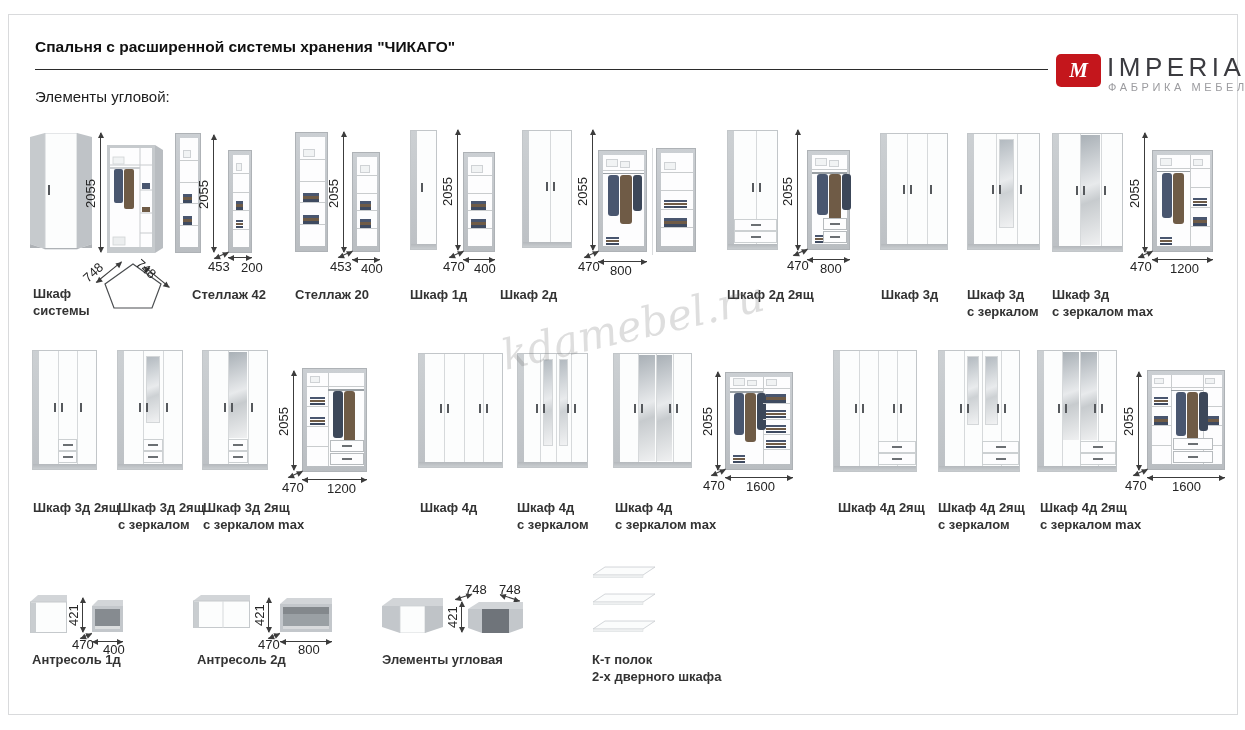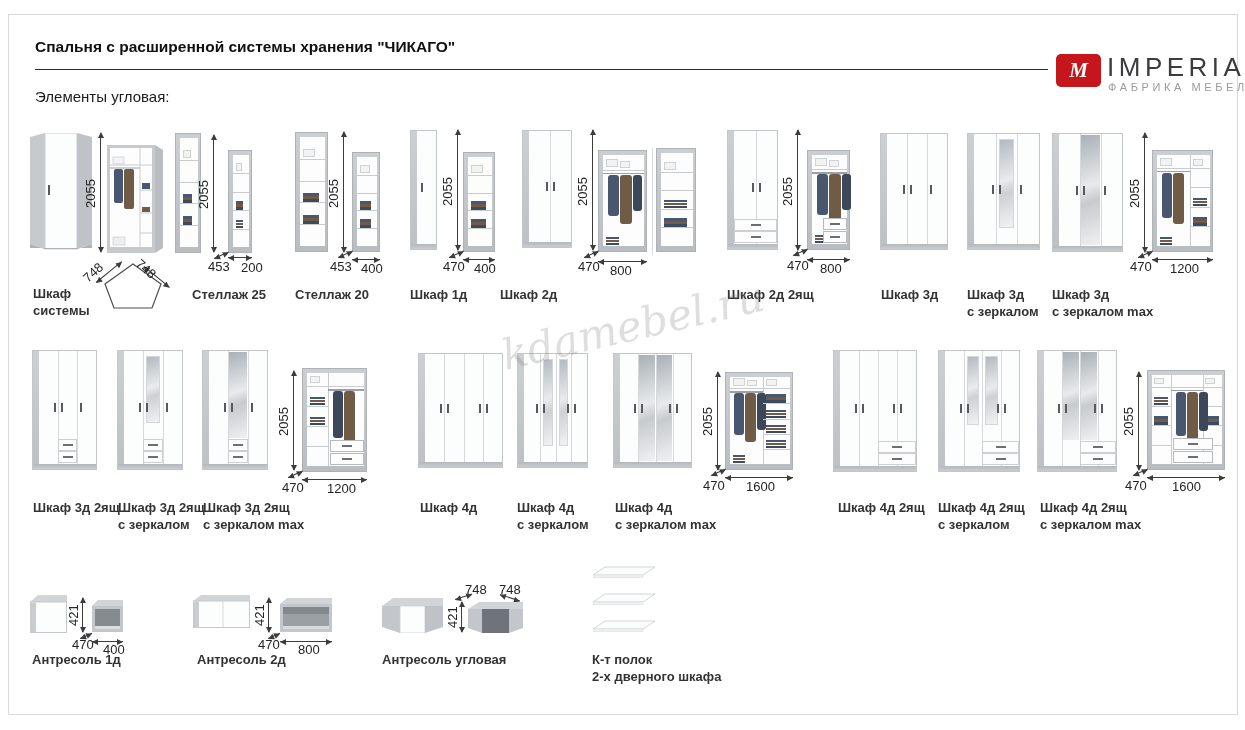--- a/index.html
+++ b/index.html
@@ -35,21 +35,21 @@
 
 <div class="sheet"></div>
 
 <div class="t" style="left:35px;top:38px;font-weight:700;font-size:15.5px;color:#101010">Спальня с расширенной системы хранения "ЧИКАГО"</div>
 <div class="rule" style="left:35px;top:69px;width:1013px"></div>
 <div class="badge" style="left:1056px;top:54px;width:45px;height:33px">
   <span>M</span>
 </div>
 <div class="t brand" style="left:1107px;top:52px">IMPERIAL</div>
 <div class="t tagline" style="left:1108px;top:81px">ФАБРИКА МЕБЕЛИ</div>
-<div class="t" style="left:35px;top:88px;font-size:15px;color:#1c1c1c">Элементы угловая:</div>
+<div class="t" style="left:35px;top:88px;font-size:15px;color:#1c1c1c">Элементы угловой:</div>
 
 <div class="fig" style="left:30px;top:133px;width:62px;height:120px">
     <svg viewBox="0 0 62 120" width="100%" height="100%">
       <polygon points="0,4 15,0 15,116 0,111" fill="#c6cacd"></polygon>
       <rect x="15" y="0" width="32" height="116" fill="#fcfdfd" stroke="#ccd0d3"></rect>
       <rect x="18" y="52" width="2" height="10" fill="#55585c"></rect>
       <polygon points="47,0 62,4 62,111 47,116" fill="#bfc3c7"></polygon>
       <polygon points="0,111 15,116 47,116 62,111 62,115 0,115" fill="#aeb2b6"></polygon>
     </svg>
   </div>
@@ -113,21 +113,21 @@
     <i class="p" style="left:7.0px;top:53.2px;width:7.0px;height:2.4px;background:#6f5b46"></i>
     <i class="p" style="left:7.0px;top:56.2px;width:7.0px;height:2.4px;background:#3e4a60"></i>
     <i class="p" style="left:7.0px;top:68.6px;width:7.0px;height:2.4px;background:#49566f"></i>
     <i class="p" style="left:7.0px;top:71.6px;width:7.0px;height:2.4px;background:#6f5b46"></i>
     <i class="p" style="left:7.0px;top:74.6px;width:7.0px;height:2.4px;background:#3e4a60"></i>
   </div>
 <div class="hd" style="left:214px;top:258px;width:16px;transform:rotate(-24deg);transform-origin:0 50%"></div>
 <span class="t dim" style="left:208px;top:259px">453</span>
 <div class="hd" style="left:228px;top:257px;width:24px"></div>
 <span class="t dim" style="left:241px;top:260px">200</span>
-<span class="t cap" style="left:192px;top:287px">Стеллаж 25</span>
+<span class="t cap" style="left:192px;top:287px">Стеллаж 42</span>
 
 <div class="fig figo" style="left:295px;top:132px;width:33px;height:120px">
     <i class="p" style="left:4px;top:4px;width:25px;height:109px;background:#fdfdfe"></i>
     <i class="p" style="left:4.0px;top:25.8px;width:25.0px;height:1px;background:#c9ccce"></i>
     <i class="p" style="left:4.0px;top:47.6px;width:25.0px;height:1px;background:#c9ccce"></i>
     <i class="p" style="left:4.0px;top:69.4px;width:25.0px;height:1px;background:#c9ccce"></i>
     <i class="p" style="left:4.0px;top:91.2px;width:25.0px;height:1px;background:#c9ccce"></i>
     <i class="p" style="left:7.0px;top:15.8px;width:12px;height:8px;background:#f1f3f4;border:1px solid #cfd2d5;box-sizing:border-box"></i>
     <i class="p" style="left:7.0px;top:60.4px;width:16.0px;height:2.4px;background:#49566f"></i>
     <i class="p" style="left:7.0px;top:63.4px;width:16.0px;height:2.4px;background:#6f5b46"></i>
@@ -637,21 +637,21 @@
 <div class="vd" style="left:461px;top:602px;height:30px"></div>
 <span class="t dim r90" style="left:445px;top:628px">421</span>
 <div class="fig" style="left:468px;top:602px;width:55px;height:31px">
     <svg viewBox="0 0 55 31" width="100%" height="100%">
       <polygon points="11,0 55,0 55,7 0,7" fill="#d2d5d8"></polygon>
       <polygon points="0,7 14,7 14,31 0,26" fill="#c3c7cb"></polygon>
       <rect x="14" y="7" width="27" height="24" fill="#6f747a"></rect>
       <polygon points="41,7 55,7 55,26 41,31" fill="#c3c7cb"></polygon>
     </svg>
   </div>
-<span class="t cap" style="left:382px;top:652px">Антресоль угловая</span>
+<span class="t cap" style="left:382px;top:652px">Элементы угловая</span>
 
 <div class="fig" style="left:593px;top:566px;width:62px;height:70px">
     <svg viewBox="0 0 62 70" width="100%" height="100%">
       <g>
         <polygon points="12,1 62,1 50,9 0,9" fill="#fbfcfc" stroke="#c9ccd0" stroke-width="0.8"></polygon>
         <polygon points="0,9 50,9 50,11.5 0,11.5" fill="#eef0f1" stroke="#d5d8da" stroke-width="0.5"></polygon>
       </g>
       <g transform="translate(0,27)">
         <polygon points="12,1 62,1 50,9 0,9" fill="#fbfcfc" stroke="#c9ccd0" stroke-width="0.8"></polygon>
         <polygon points="0,9 50,9 50,11.5 0,11.5" fill="#eef0f1" stroke="#d5d8da" stroke-width="0.5"></polygon>

